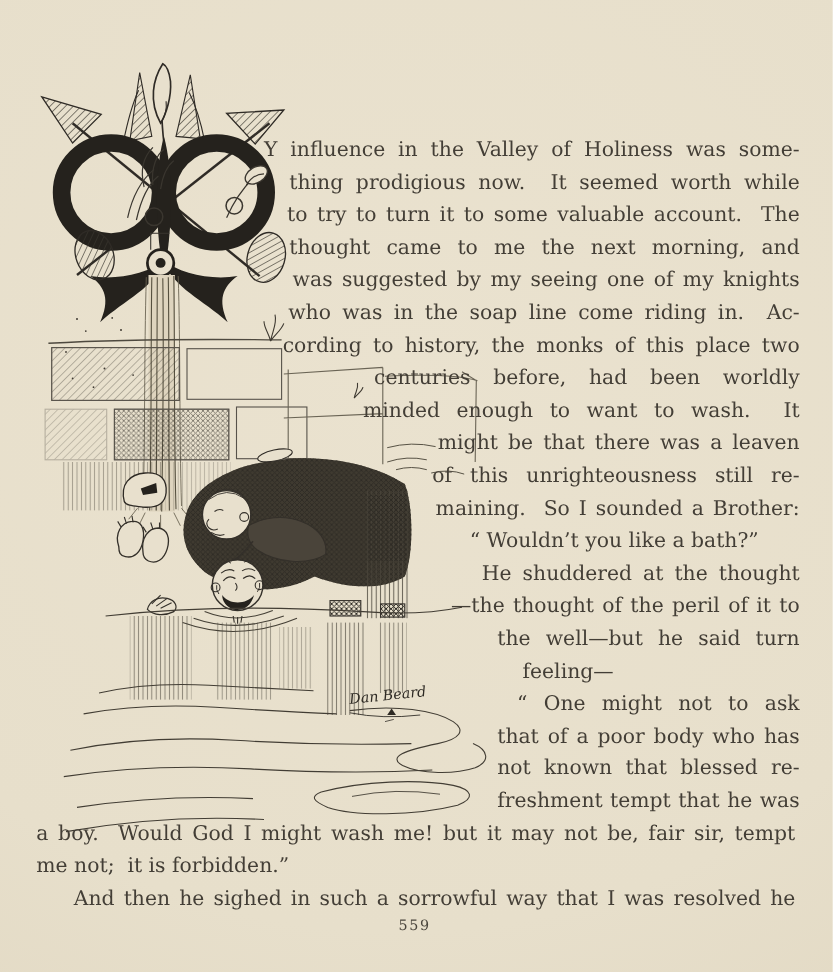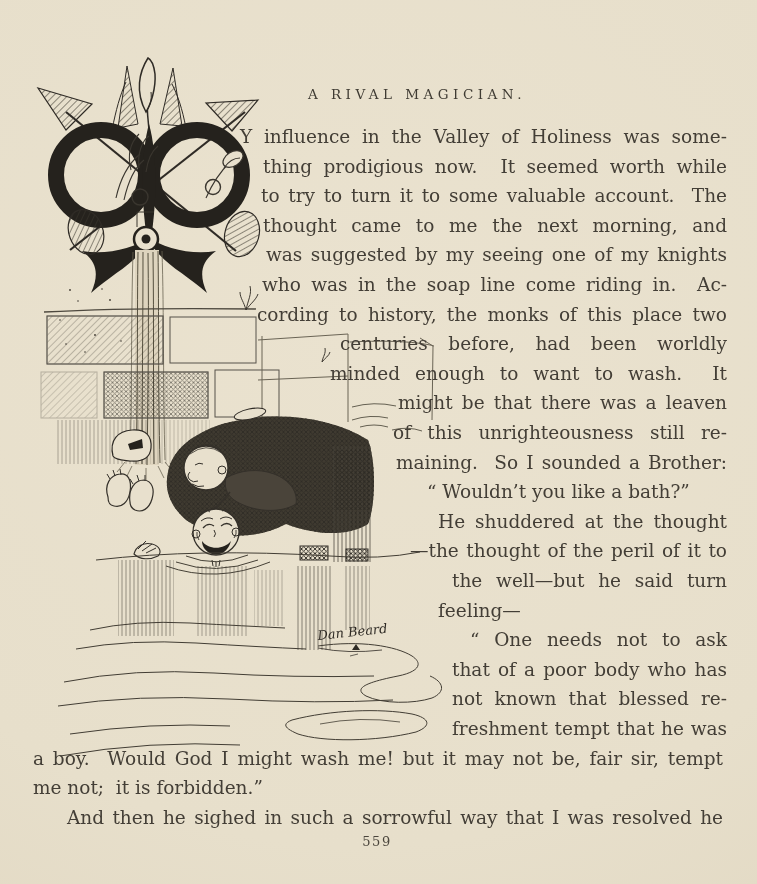--- a/index.html
+++ b/index.html
@@ -194,41 +194,40 @@
     </g>
 
     <g>
       <text x="318" y="640" transform="rotate(-6 318 640)" font-family="DejaVu Serif, serif" font-style="italic" font-size="13" fill="#2e2a24">Dan Beard</text>
       <path d="M318,648 q30,6 64,2" stroke="#2e2a24" stroke-width="0.8" fill="none"></path>
       <path d="M352,650 l4,-6 l4,6 z" fill="#2e2a24"></path>
       <path d="M350,656 l8,-2" stroke="#2e2a24" stroke-width="0.7" fill="none"></path>
     </g>
   </svg>
 
-  <div class="section-title">A RIVAL MAGICIAN.</div>
 
   <div>
     <div class="line j" style="left:240px;top:122px;width:487px">Y influence in the Valley of Holiness was some-</div>
     <div class="line j" style="left:263px;top:151.6px;width:464px">thing prodigious now.&nbsp; It seemed worth while</div>
     <div class="line j" style="left:261px;top:181.2px;width:466px">to try to turn it to some valuable account.&nbsp; The</div>
     <div class="line j" style="left:263px;top:210.8px;width:464px">thought came to me the next morning, and</div>
     <div class="line j" style="left:266px;top:240.4px;width:461px">was suggested by my seeing one of my knights</div>
     <div class="line j" style="left:262px;top:270px;width:465px">who was in the soap line come riding in.&nbsp; Ac-</div>
     <div class="line j" style="left:257px;top:299.6px;width:470px">cording to history, the monks of this place two</div>
     <div class="line j" style="left:340px;top:329.2px;width:387px">centuries before, had been worldly</div>
     <div class="line j" style="left:330px;top:358.8px;width:397px">minded enough to want to wash.&nbsp; It</div>
     <div class="line j" style="left:398px;top:388.4px;width:329px">might be that there was a leaven</div>
     <div class="line j" style="left:393px;top:418px;width:334px">of this unrighteousness still re-</div>
     <div class="line j" style="left:396px;top:447.6px;width:331px">maining.&nbsp; So I sounded a Brother:</div>
     <div class="line" style="left:427px;top:477.2px">“ Wouldn’t you like a bath?”</div>
     <div class="line j" style="left:438px;top:506.8px;width:289px">He shuddered at the thought</div>
     <div class="line j" style="left:410px;top:536.4px;width:317px">—the thought of the peril of it to</div>
     <div class="line j" style="left:452px;top:566px;width:275px">the well—but he said turn</div>
-    <div class="line" style="left:438px;top:595.6px">feeling—</div>
-    <div class="line j" style="left:470px;top:625.2px;width:257px">“ One needs not to ask</div>
+    <div class="line" style="left:475px;top:595.6px">feeling—</div>
+    <div class="line j" style="left:470px;top:625.2px;width:257px">“ One might not to ask</div>
     <div class="line j" style="left:452px;top:654.8px;width:275px">that of a poor body who has</div>
     <div class="line j" style="left:452px;top:684.4px;width:275px">not known that blessed re-</div>
     <div class="line j" style="left:452px;top:714px;width:275px">freshment tempt that he was</div>
     <div class="line j" style="left:33px;top:743.6px;width:690px">a boy.&nbsp; Would God I might wash me! but it may not be, fair sir, tempt</div>
     <div class="line" style="left:33px;top:773.2px">me not;&nbsp; it is forbidden.”</div>
     <div class="line j" style="left:67px;top:802.8px;width:656px">And then he sighed in such a sorrowful way that I was resolved he</div>
   </div>
 
   <div class="page-number">559</div>
 </div>

